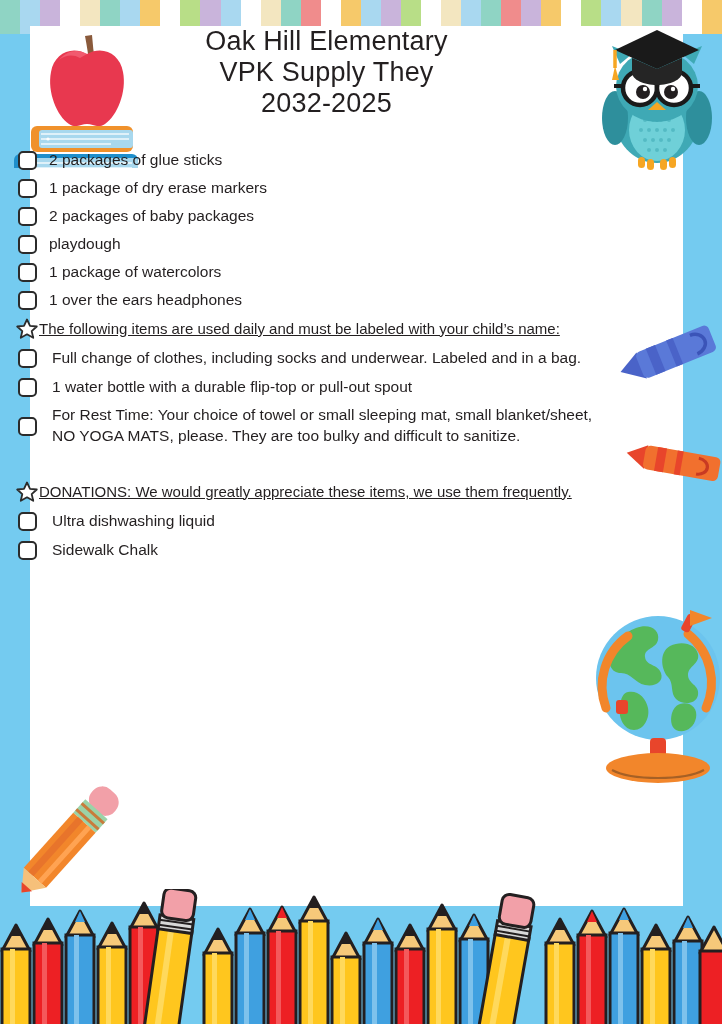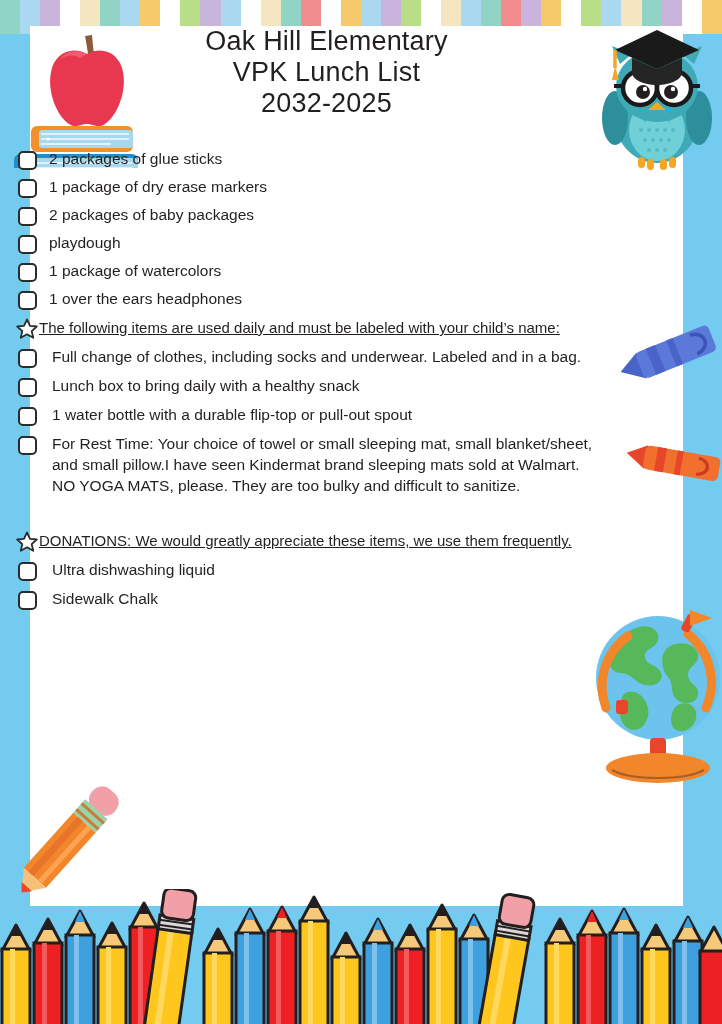--- a/index.html
+++ b/index.html
@@ -60,21 +60,21 @@
   #list {
     position: absolute;
     left: 18px; top: 148px;
     width: 660px;
     z-index: 7;
     color: #231F20;
   }
 
   .row {
     display: flex;
-    align-items: flex-start;
+    align-items: center;
     margin-bottom: 7px;
   }
   .row.tight { margin-bottom: 6px; }
 
   .cbox {
     width: 19px; height: 19px;
     min-width: 19px;
     border: 2.5px solid #2B2B2B;
     border-radius: 5px;
     background: #fff;
@@ -275,21 +275,21 @@
       <path d="M61 22 l-42 20 l42 19 l42 -19 z" fill="#1A1A1A"></path>
       <path d="M36 50 v14 c0 8 12 13 25 13 s25 -5 25 -13 v-14 l-25 11 z" fill="#252525"></path>
 
       <path d="M19 42 v18" stroke="#F6A623" stroke-width="3.5" fill="none"></path>
       <path d="M19 58 l-3 14 h7 z" fill="#F6A623"></path>
     </svg>
   </div>
 
   <div id="header">
     <div class="line">Oak Hill Elementary</div>
-    <div class="line">VPK Lunch List</div>
+    <div class="line">VPK Supply They</div>
     <div class="line">2032-2025</div>
   </div>
 
   <div id="list">
 
     <div class="row tight">
       <span class="cbox"></span>
       <span class="label">2 packages of glue sticks</span>
     </div>
     <div class="row tight">
@@ -321,32 +321,27 @@
       </span>
       <span class="star-label">The following items are used daily and must be labeled with your child’s name:</span>
     </div>
 
     <div class="row">
       <span class="cbox"></span>
       <span class="label sub">Full change of clothes, including socks and underwear. Labeled and in a bag.</span>
     </div>
     <div class="row">
       <span class="cbox"></span>
-      <span class="label sub">Lunch box to bring daily with a healthy snack</span>
-    </div>
-    <div class="row">
-      <span class="cbox"></span>
       <span class="label sub">1 water bottle with a durable flip-top or pull-out spout</span>
     </div>
 
     <div class="row">
       <span class="cbox"></span>
       <span class="label sub wrap">
         <span class="para-line">For Rest Time: Your choice of towel or small sleeping mat, small blanket/sheet,</span>
-        <span class="para-line">and small pillow.I have seen Kindermat brand sleeping mats sold at Walmart.</span>
         <span class="para-line">NO YOGA MATS, please. They are too bulky and difficult to sanitize.</span>
       </span>
     </div>
 
     <div class="section-gap"></div>
 
     <div class="row">
       <span class="star">
         <svg viewBox="0 0 22 21" width="22" height="21">
           <path d="M11 1.5 l3 6.3 l6.8 .7 l-5.1 4.6 l1.5 6.7 l-6.2 -3.5 l-6.2 3.5 l1.5 -6.7 l-5.1 -4.6 l6.8 -.7 z" fill="#FFFFFF" stroke="#2B2B2B" stroke-width="1.8" stroke-linejoin="round"></path>

